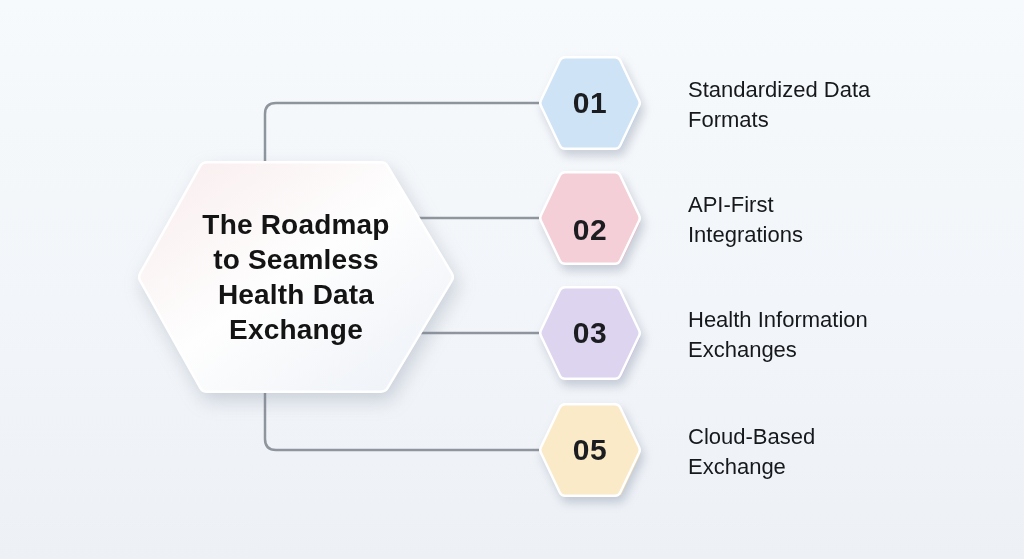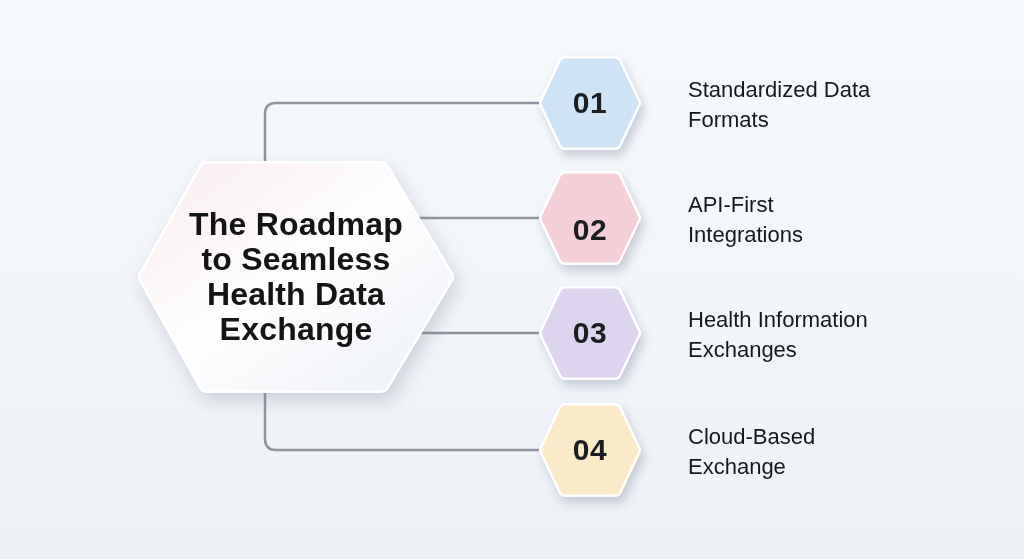--- a/index.html
+++ b/index.html
@@ -30,21 +30,21 @@
 
   .hex-group { filter: drop-shadow(3px 6px 5px rgba(110, 122, 145, 0.33)); }
   .hex-main-group { filter: drop-shadow(4px 8px 9px rgba(116, 128, 150, 0.30)); }
 
   .main-title {
     position: absolute;
     left: 161px;
     top: 207px;
     width: 270px;
     text-align: center;
-    font-size: 32px;
+    font-size: 28px;
     line-height: 35px;
     font-weight: 700;
     color: #141414;
     white-space: pre-line;
     letter-spacing: 0.2px;
   }
 
   .step-number {
     position: absolute;
     left: 542px;
@@ -127,21 +127,21 @@
   </svg>
 
   <div class="main-title">The Roadmap
 to Seamless
 Health Data
 Exchange</div>
 
   <div class="step-number num-1">01</div>
   <div class="step-number num-2">02</div>
   <div class="step-number num-3">03</div>
-  <div class="step-number num-4">04</div>
+  <div class="step-number num-4">05</div>
 
   <div class="step-label lbl-1">Standardized Data
 Formats</div>
   <div class="step-label lbl-2">API-First
 Integrations</div>
   <div class="step-label lbl-3">Health Information
 Exchanges</div>
   <div class="step-label lbl-4">Cloud-Based
 Exchange</div>
 

